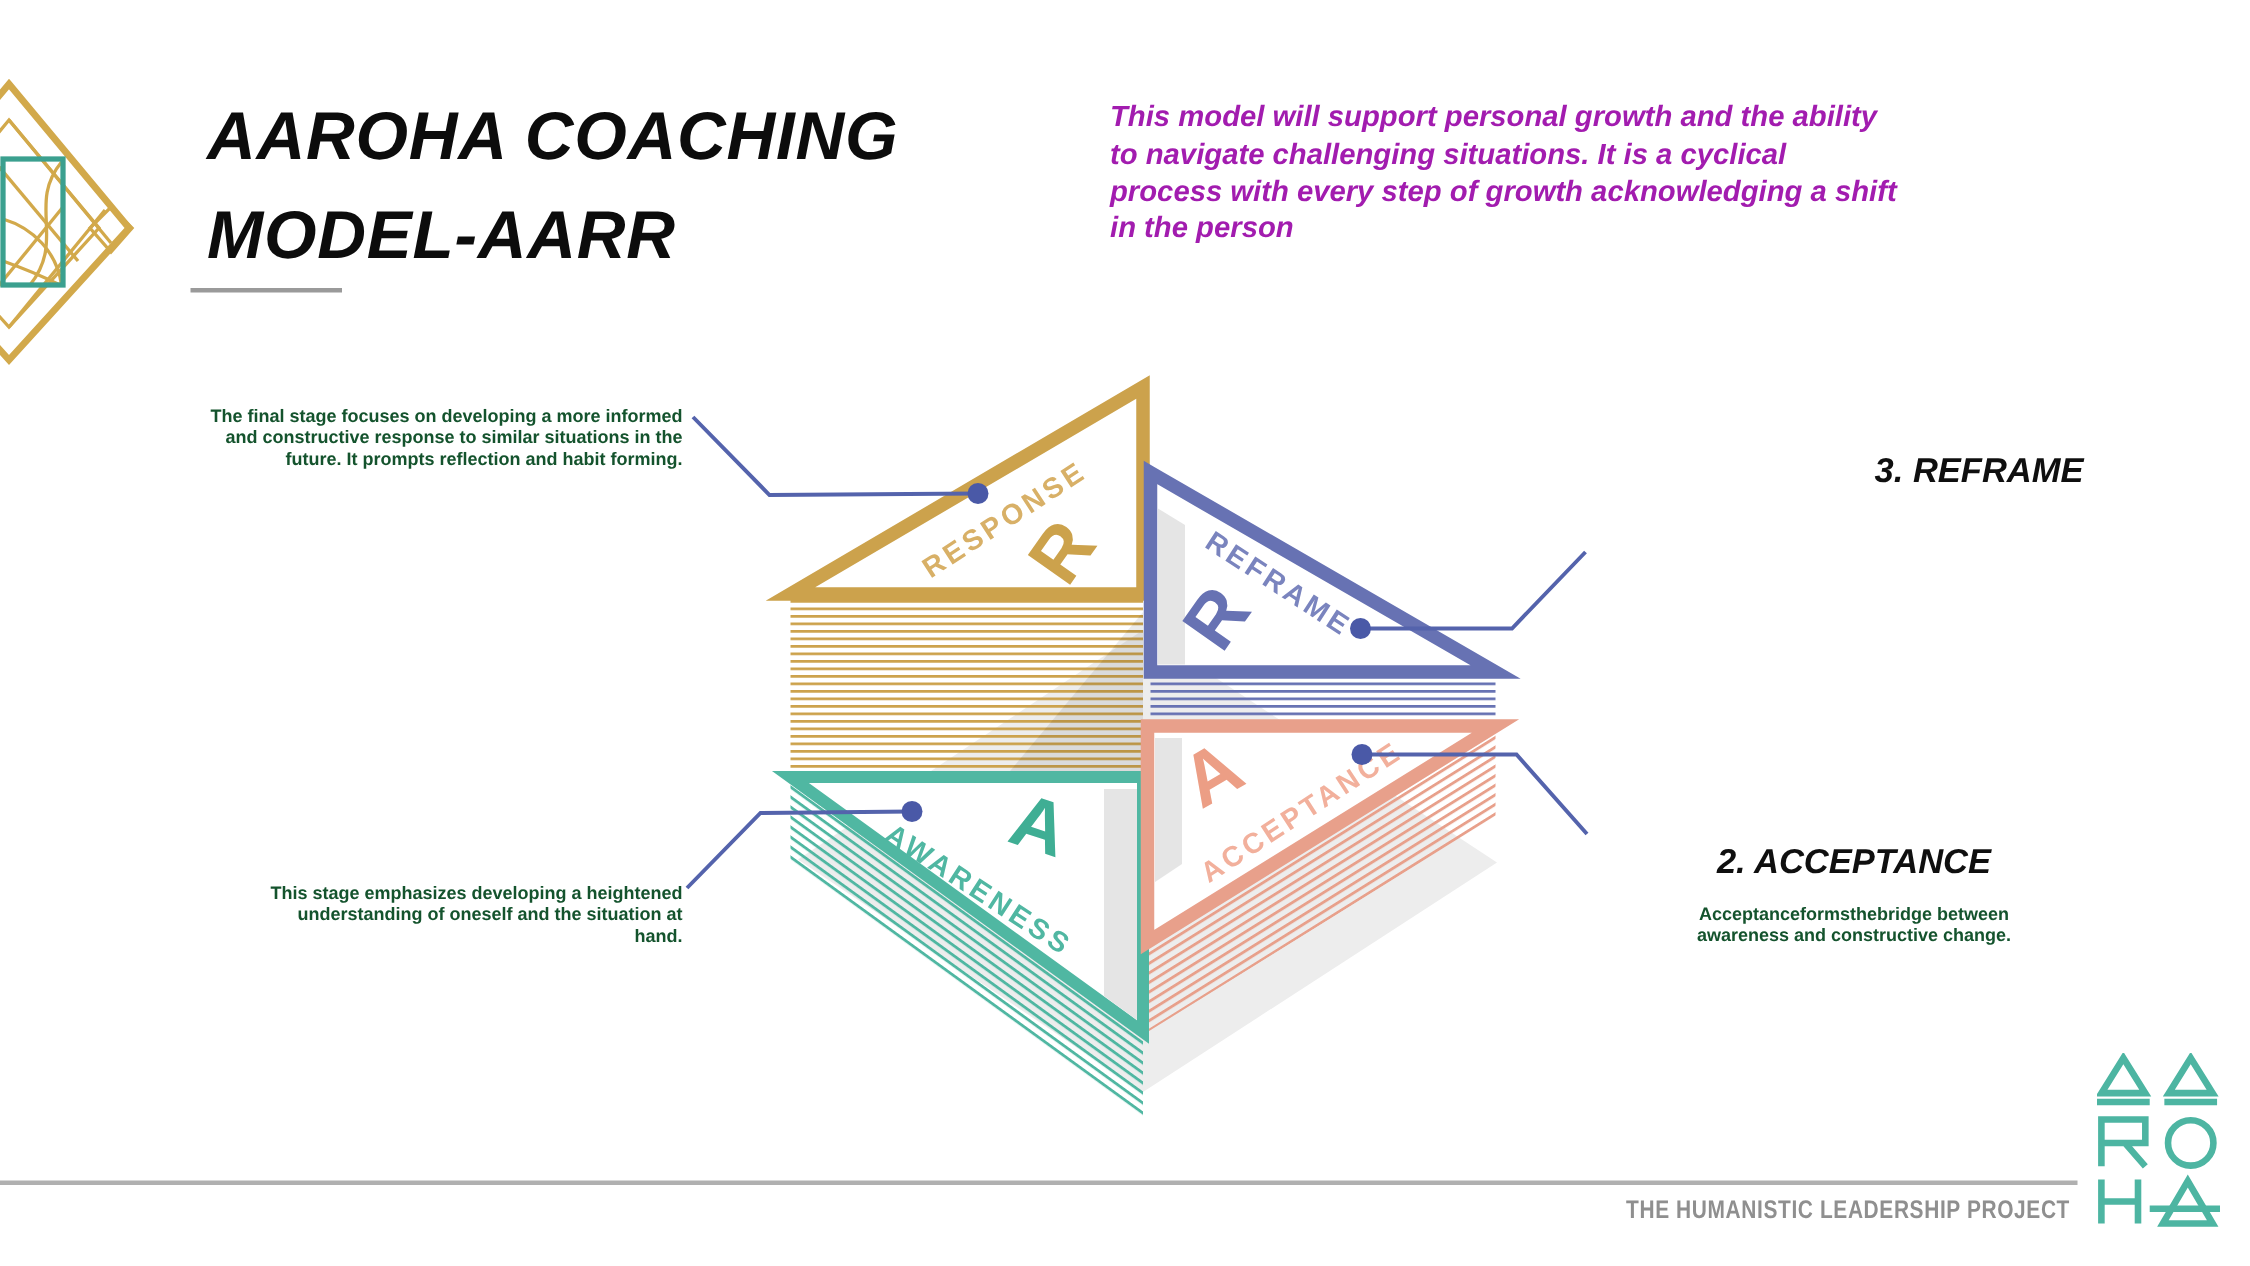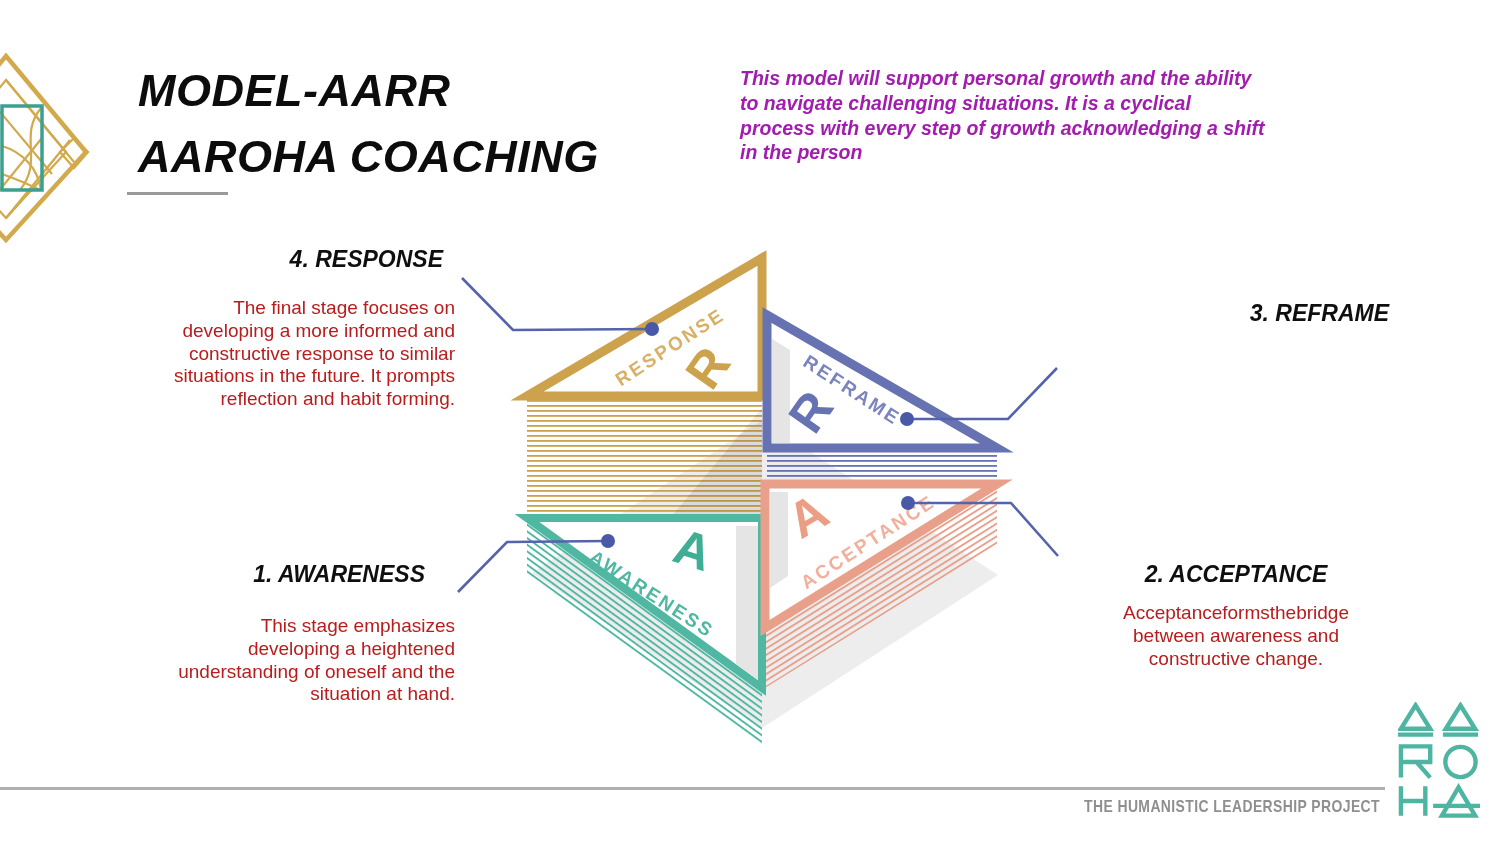--- a/index.html
+++ b/index.html
@@ -18,21 +18,21 @@
   .title-underline{left:127px;top:192px;width:101px;height:3px;background:#9a9a9a;}
 
   
   .subtitle{
     left:740px;top:66px;width:528px;
     font-size:19.5px;font-weight:bold;font-style:italic;color:#a21caf;line-height:1.27;
   }
 
   
   .stage-heading{font-size:23px;font-weight:bold;font-style:italic;color:#0f0f0f;}
-  .stage-desc{font-size:19px;color:#b91c1c;line-height:1.2;margin-top:24px;}
+  .stage-desc{font-size:12px;color:#14532d;line-height:1.2;margin-top:24px;font-weight:bold;}
   #response-block{left:140px;top:246px;width:315px;text-align:right;}
   #response-block .stage-heading{padding-right:12px;}
   #reframe-block{left:1097px;top:300px;width:292px;text-align:right;}
   #reframe-block .stage-desc{margin-top:29px;}
   #awareness-block{left:165px;top:561px;width:290px;text-align:right;}
   #awareness-block .stage-heading{padding-right:30px;}
   #awareness-block .stage-desc{margin-top:27px;}
   #acceptance-block{left:1102px;top:561px;width:268px;text-align:center;}
   #acceptance-block .stage-desc{margin-top:14px;}
 
@@ -62,38 +62,36 @@
     <line x1="-20" y1="40" x2="52" y2="126" stroke-width="2.2"></line>
     <line x1="-20" y1="166" x2="42" y2="90" stroke-width="2.2"></line>
     <path d="M41,60 C18,88 44,112 20,142" stroke-width="2.2"></path>
     <path d="M2,98 C22,104 38,120 41,142" stroke-width="2.2"></path>
     <path d="M2,126 C16,131 30,137 40,142" stroke-width="2.2"></path>
   </g>
   <rect x="2" y="58" width="40" height="84" stroke="#3BA08F" stroke-width="3.5"></rect>
 </svg>
 
 <div class="abs title">
+  <div>AAROHA COACHING</div>
   <div>MODEL-AARR</div>
-  <div>AAROHA COACHING</div>
 </div>
 <div class="abs title-underline"></div>
 
 <div class="abs subtitle">This model will support personal growth and the ability to navigate challenging situations. It is a cyclical process with every step of growth acknowledging a shift in the person</div>
 
 <div class="abs" id="response-block">
-  <div class="stage-heading">4. RESPONSE</div>
   <div class="stage-desc">The final stage focuses on developing a more informed and constructive response to similar situations in the future. It prompts reflection and habit forming.</div>
 </div>
 
 <div class="abs" id="reframe-block">
   <div class="stage-heading">3. REFRAME</div>
 </div>
 
 <div class="abs" id="awareness-block">
-  <div class="stage-heading">1. AWARENESS</div>
   <div class="stage-desc">This stage emphasizes developing a heightened understanding of oneself and the situation at hand.</div>
 </div>
 
 <div class="abs" id="acceptance-block">
   <div class="stage-heading">2. ACCEPTANCE</div>
   <div class="stage-desc">Acceptanceformsthebridge between awareness and constructive change.</div>
 </div>
 
 <svg class="abs" id="diagram" viewBox="0 0 640 520">
   <defs>

